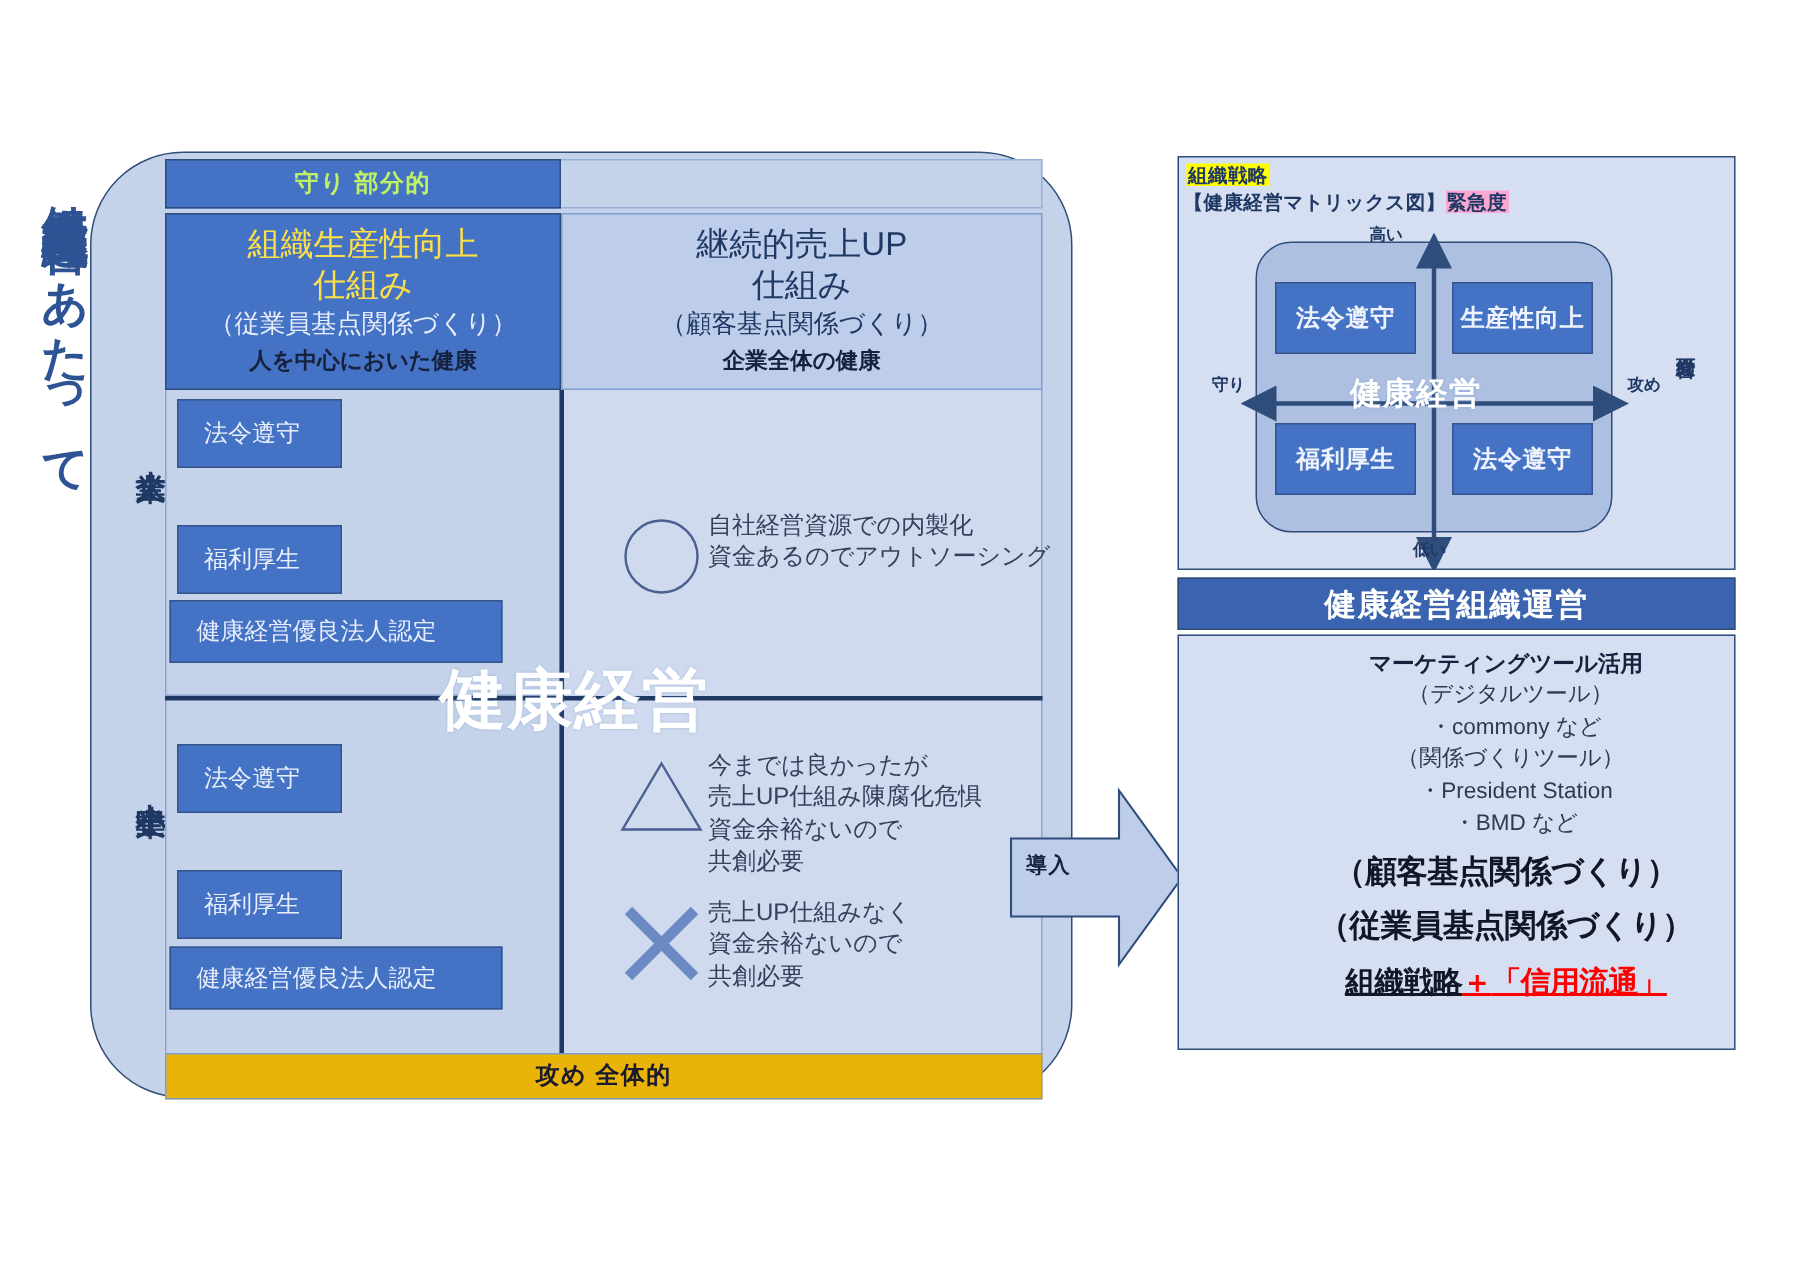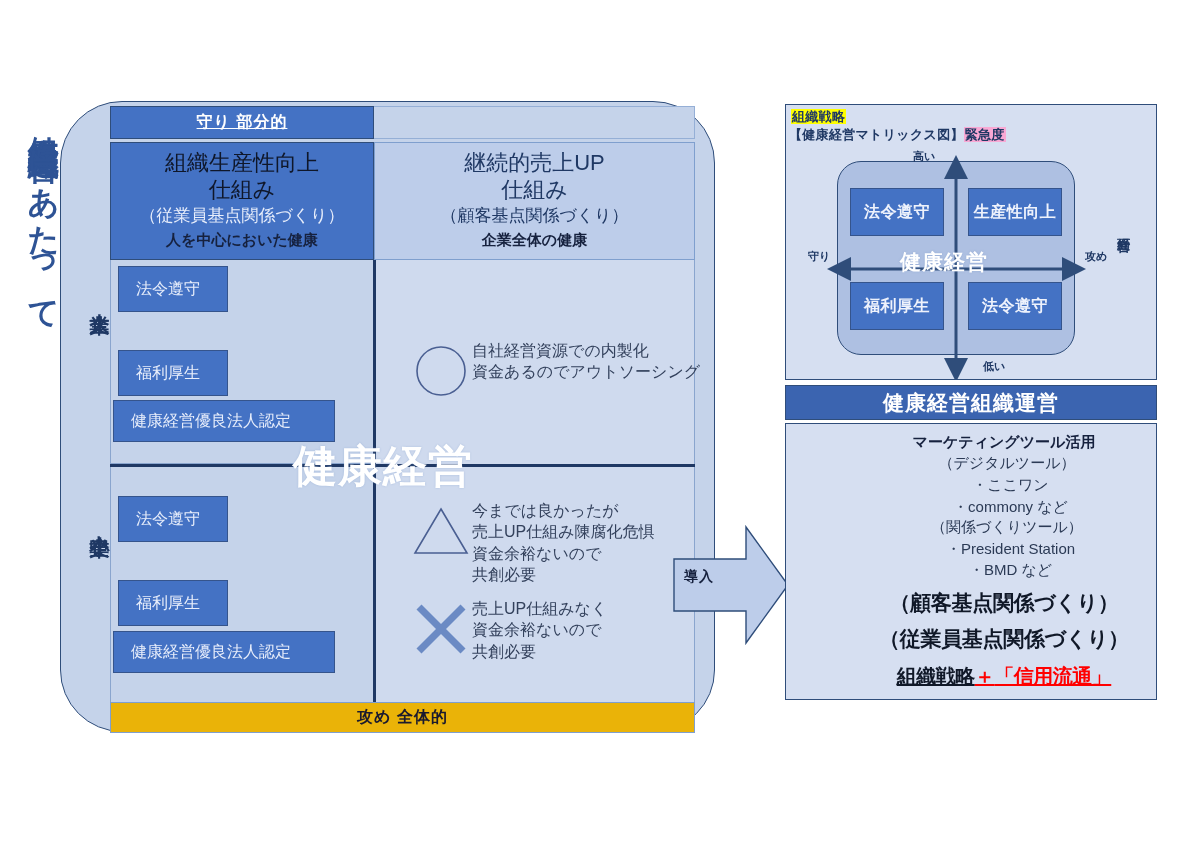--- a/index.html
+++ b/index.html
@@ -66,25 +66,24 @@
     left: 110px;
     top: 106px;
     width: 264px;
     height: 33px;
     background: #4472c4;
     border: 1px solid #2f4d7a;
     box-sizing: border-box;
     display: flex;
     align-items: center;
     justify-content: center;
-    color: #ffffff;
+    color: #bef264;
     font-size: 16px;
     font-weight: bold;
     letter-spacing: 1px;
-    text-decoration: underline;
   }
   #offense-header-space {
     position: absolute;
     left: 374px;
     top: 106px;
     width: 321px;
     height: 33px;
     background: #c5d3ea;
     border: 1px solid #95afd6;
     border-left: none;
@@ -114,21 +113,21 @@
     border: 1px solid #7f9fce;
     box-sizing: border-box;
     text-align: center;
     padding-top: 7px;
   }
   .q-title {
     font-size: 22px;
     line-height: 1.22;
     font-weight: normal;
   }
-  #q-top-left .q-title { color: #0f172a; }
+  #q-top-left .q-title { color: #fde047; }
   #q-top-right .q-title { color: #1f3864; }
   .q-sub {
     font-size: 17px;
     line-height: 1.35;
     margin-top: 1px;
   }
   #q-top-left .q-sub { color: #e8eefb; }
   #q-top-right .q-sub { color: #1f3864; }
   .q-bold {
     font-size: 15px;
@@ -367,21 +366,21 @@
     letter-spacing: 1px;
     text-shadow: 0 0 2px rgba(120,150,200,0.5);
   }
   .axis-cap {
     position: absolute;
     font-size: 11px;
     font-weight: bold;
     color: #1f3864;
   }
   #cap-high { left: 913px; top: 149px; }
-  #cap-low  { left: 942px; top: 359px; margin-left: 41px; }
+  #cap-low  { left: 942px; top: 359px; }
   #cap-def  { left: 808px; top: 249px; }
   #cap-off  { left: 1085px; top: 249px; }
   #cap-mgmt {
     position: absolute;
     left: 1117px;
     top: 228px;
     font-size: 13px;
     font-weight: bold;
     line-height: 1.02;
   }
@@ -564,21 +563,20 @@
 <div id="cap-mgmt" class="vertical-jp">
   <span class="hl-yellowgreen">経営面</span>
 </div>
 
 <div id="rb-header">健康経営組織運営</div>
 
 <div id="rb-body">
   <div id="tools-title">マーケティングツール活用</div>
 
   <div class="tool-group">（デジタルツール）</div>
-  <div class="tool-item">・ここワン</div>
   <div class="tool-item">・commony  など</div>
 
   <div class="tool-group">（関係づくりツール）</div>
   <div class="tool-item">・President Station</div>
   <div class="tool-item">・BMD  など</div>
 
   <div class="rb-strong">（顧客基点関係づくり）</div>
   <div class="rb-strong">（従業員基点関係づくり）</div>
 
   <div id="rb-final">

